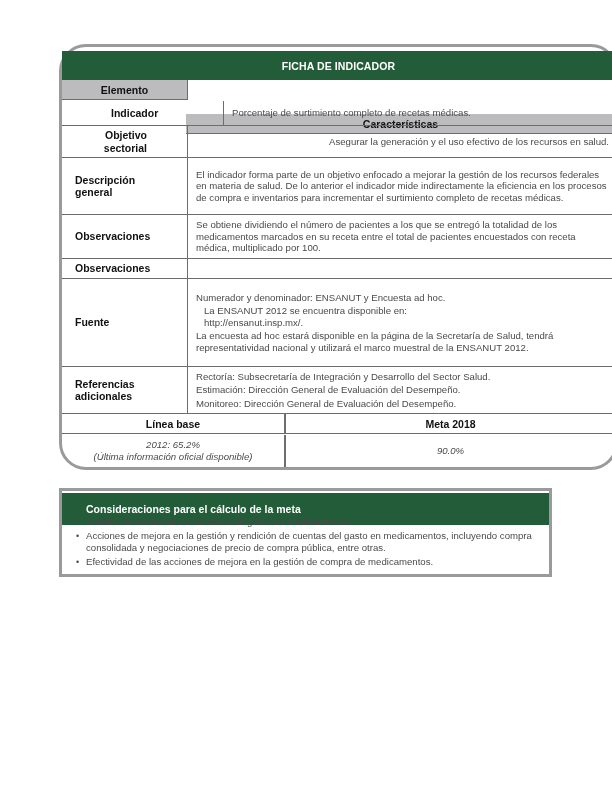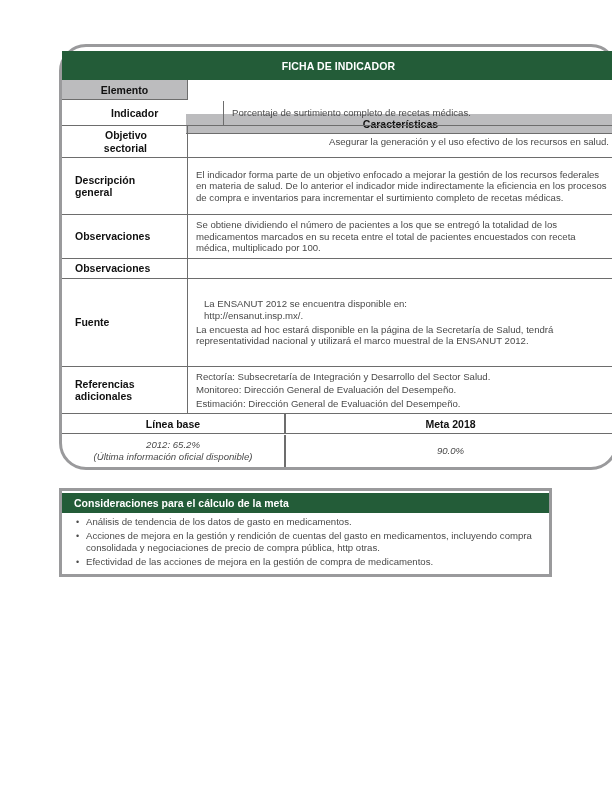--- a/index.html
+++ b/index.html
@@ -69,22 +69,22 @@
     font-style: italic;
   }
   .bottom-vals > div {
     display: flex; flex-direction: column; align-items: center; justify-content: center;
     font-size: 9.6px; line-height: 12px; color: #4a4a4a; text-align: center;
   }
   .bcol-a { width: 224px; border-right: 2px solid #6d6d6d; }
   .bcol-b { flex: 1; }
 
   #consid .title-bar {
-    position: absolute; left: 0; top: 2px; right: 0; height: 20px;
-    display: flex; align-items: center; padding-left: 12px;
+    position: absolute; left: 0; top: 2px; right: 0; height: 32px;
+    display: flex; align-items: center; padding-left: 24px;
     font-size: 10.5px;
   }
   #consid ul {
     position: absolute; left: 0; top: 25px; right: 0;
     list-style: none;
     font-size: 9.6px; line-height: 12px; color: #4a4a4a;
   }
   #consid li {
     position: relative; padding-left: 24px; padding-right: 8px; margin-bottom: 2px;
   }
@@ -129,31 +129,32 @@
     </div>
   </div>
 
   <div class="row" style="top:212px;height:20px;">
     <div class="lbl">Observaciones</div>
   </div>
 
   <div class="row" style="top:232px;height:88px;">
     <div class="lbl">Fuente</div>
     <div class="val" style="padding-right:30px;">
+      <p>Numerador y denominador: ENSANUT y Encuesta ad hoc.</p>
       <p style="padding-right:90px;margin-left:8px;">La ENSANUT 2012 se encuentra disponible en: http://ensanut.insp.mx/.</p>
       <p>La encuesta ad hoc estará disponible en la página de la Secretaría de Salud, tendrá representatividad nacional y utilizará el marco muestral de la ENSANUT 2012.</p>
     </div>
   </div>
 
   <div class="row" style="top:320px;height:47px;justify-content:space-between;">
     <div class="lbl" style="padding-right:30px;">Referencias adicionales</div>
     <div class="val">
       <p>Rectoría: Subsecretaría de Integración y Desarrollo del Sector Salud.</p>
+      <p>Estimación: Dirección General de Evaluación del Desempeño.</p>
       <p>Monitoreo: Dirección General de Evaluación del Desempeño.</p>
-      <p>Estimación: Dirección General de Evaluación del Desempeño.</p>
     </div>
   </div>
 
   <div class="bottom-head">
     <div class="bcol-a">Línea base</div>
     <div class="bcol-b">Meta 2018</div>
   </div>
   <div class="bottom-vals">
     <div class="bcol-a">
       <span>2012: 65.2%</span>
@@ -167,20 +168,20 @@
 
 <div class="frame" id="consid">
   <div class="title-bar green-head">Consideraciones para el cálculo de la meta</div>
   <ul>
     <li>
       <span class="bullet">•</span>
       <span>Análisis de tendencia de los datos de gasto en medicamentos.</span>
     </li>
     <li>
       <span class="bullet">•</span>
-      <span>Acciones de mejora en la gestión y rendición de cuentas del gasto en medicamentos, incluyendo compra consolidada y negociaciones de precio de compra pública, http otras.</span>
+      <span>Acciones de mejora en la gestión y rendición de cuentas del gasto en medicamentos, incluyendo compra consolidada y negociaciones de precio de compra pública, entre otras.</span>
     </li>
     <li>
       <span class="bullet">•</span>
       <span>Efectividad de las acciones de mejora en la gestión de compra de medicamentos.</span>
     </li>
   </ul>
 </div>
 
 </body></html>

